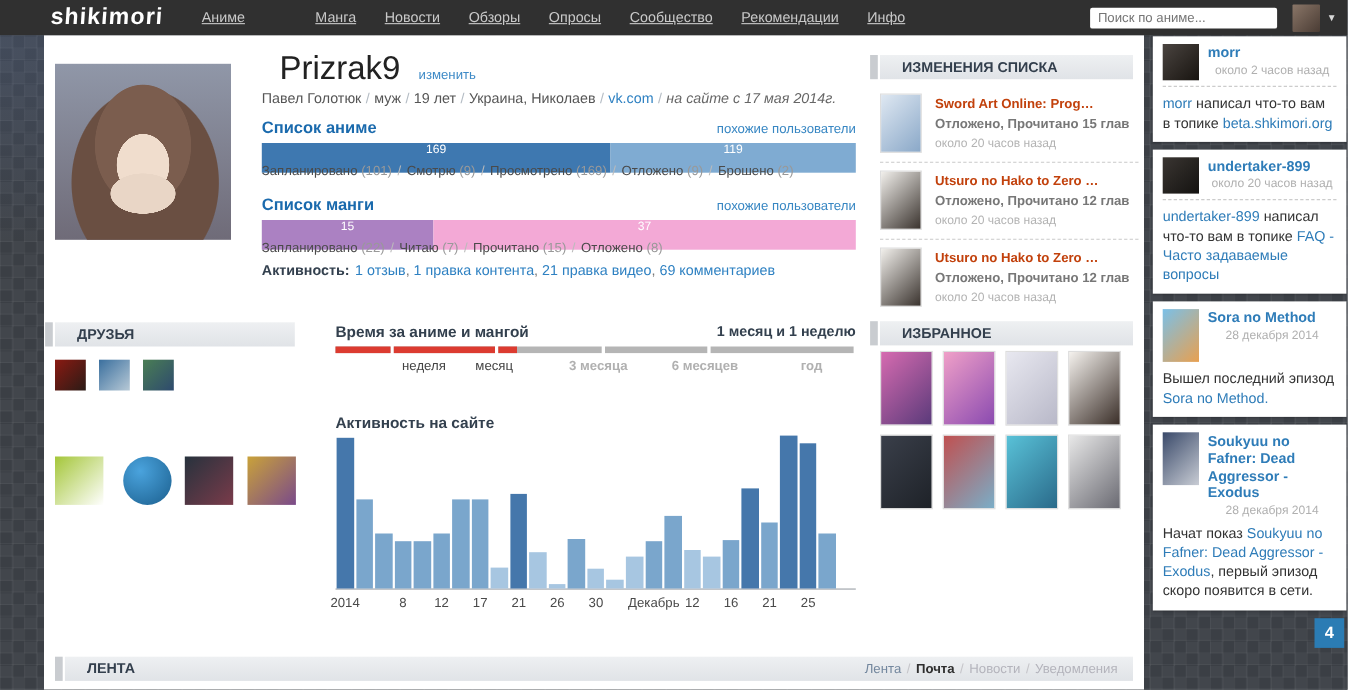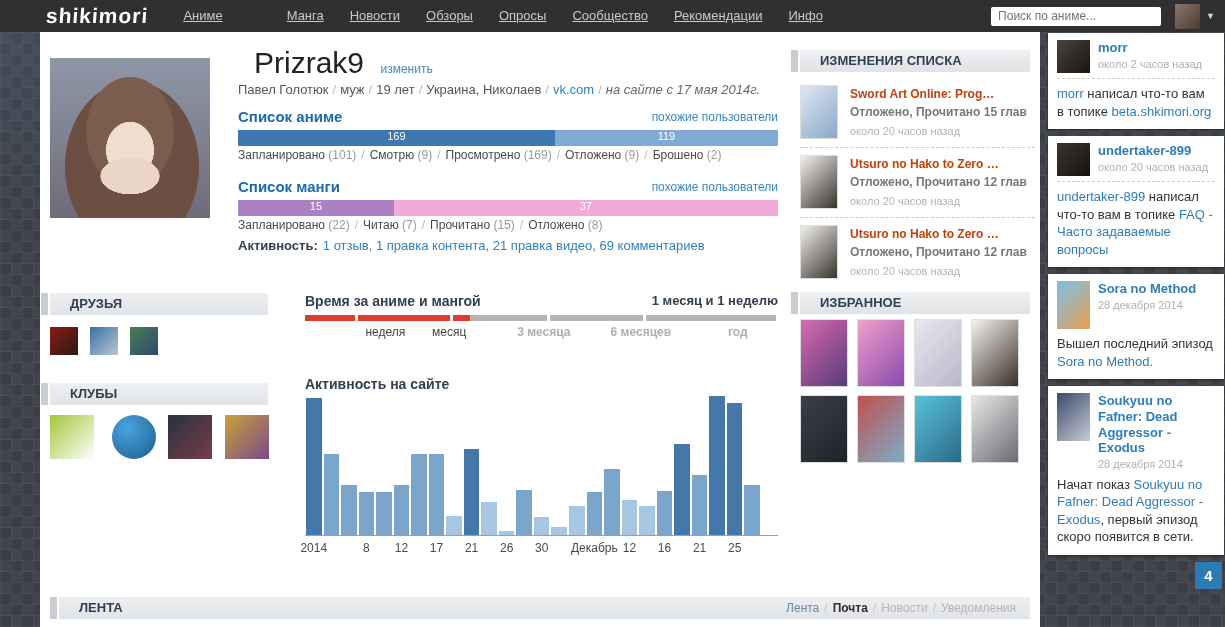--- a/index.html
+++ b/index.html
@@ -47,21 +47,21 @@
   .info-line { position:absolute; left:198px; top:50px; font-size:13px; color:#555; }
   .info-line .sep { color:#b4bcc4; padding:0 4px; }
   .info-line .lnk { color:#2e81c2; }
   .info-line .ital { font-style:italic; color:#666; }
 
   .list-sec { position:absolute; left:198px; width:540px; }
   .list-head { display:flex; justify-content:space-between; align-items:center; margin-bottom:5px; }
   .list-title { font-size:15px; font-weight:bold; color:#1a6aad; }
   .similar { font-size:12px; color:#3887c3; }
   .stack-bar { display:flex; height:13px; width:100%; margin-bottom:5px; }
-  .stack-seg { height:16px; color:#fff; font-size:11px; line-height:13px; text-align:center; overflow:hidden; }
+  .stack-seg { height:27px; color:#fff; font-size:11px; line-height:13px; text-align:center; overflow:hidden; }
   .stats { font-size:12px; color:#4a4a4a; white-space:nowrap; }
   .stats .cnt { color:#999; }
   .stats .sep { color:#bbb; padding:0 5px; }
 
   .act-line { position:absolute; left:198px; top:206px; font-size:13px; }
   .act-label { font-weight:bold; color:#33404e; margin-right:5px; }
   .act-link { color:#2e81c2; }
   .act-comma { color:#777; }
 
   .sec-head { position:relative; height:22px; background:linear-gradient(#eef0f2,#e0e3e7);
@@ -130,21 +130,21 @@
 
   
   #sidebar { position:absolute; left:1048px; top:33px; width:176px; display:flex; flex-direction:column; }
   .ncard { background:#fff; padding:7px 9px 9px 9px; margin-bottom:7px; box-shadow:0 1px 2px rgba(0,0,0,.4); }
   .nhead { display:flex; gap:8px; }
   .nart { flex:0 0 33px; width:33px; }
   .nart.sq { height:33px; }
   .nart.tall { height:48px; }
   .nmeta { flex:1 1 auto; min-width:0; }
   .nname { font-size:13px; font-weight:bold; color:#2e7cb8; line-height:1.2; display:block; }
-  .ntime { font-size:11px; color:#b0b0b0; text-align:left; margin-top:2px; }
+  .ntime { font-size:11px; color:#b0b0b0; text-align:center; margin-top:2px; }
   .ndash { border-bottom:1px dashed #ccc; margin:5px 0 6px 0; }
   .ngap  { margin:5px 0 6px 0; }
   .nbody { font-size:13px; color:#333; line-height:1.35; }
   .nbody .lnk { color:#2e7cb8; }
   .badge { width:27px; height:27px; margin-left:auto; margin-right:2px; background:#2b7cb4;
            color:#fff; font-size:15px; font-weight:bold; text-align:center; line-height:27px; }
 </style>
 </head>
 <body>
 
@@ -205,23 +205,20 @@
 
   <div class="head-wrap" id="friends-head">
       <div class="sec-head">ДРУЗЬЯ</div>
     </div>
   <div id="friends-row">
       <div class="friend-ava" style="background: linear-gradient(135deg, rgb(138, 26, 18), rgb(43, 27, 22));"></div>
       <div class="friend-ava" style="background: linear-gradient(135deg, rgb(58, 111, 158), rgb(183, 201, 214));"></div>
       <div class="friend-ava" style="background: linear-gradient(135deg, rgb(74, 126, 84), rgb(46, 74, 110));"></div>
     </div>
 
-  <div class="head-wrap" id="clubs-head">
-      <div class="sec-head">КЛУБЫ</div>
-    </div>
   <div id="clubs-row">
       <div class="club-ico" style="left: 0px; background: linear-gradient(135deg, rgb(164, 198, 57), rgb(255, 255, 255));"></div>
       <div class="club-ico club-round" style="left: 62px; background: radial-gradient(circle at 35% 30%, rgb(74, 163, 221), rgb(27, 95, 142));"></div>
       <div class="club-ico" style="left: 118px; background: linear-gradient(135deg, rgb(39, 50, 61), rgb(122, 59, 74));"></div>
       <div class="club-ico" style="left: 175px; background: linear-gradient(135deg, rgb(201, 162, 58), rgb(122, 74, 138));"></div>
     </div>
 
   <div id="time-head">
     <span class="time-title">Время за аниме и мангой</span>
     <span class="time-value">1 месяц и 1 неделю</span>

